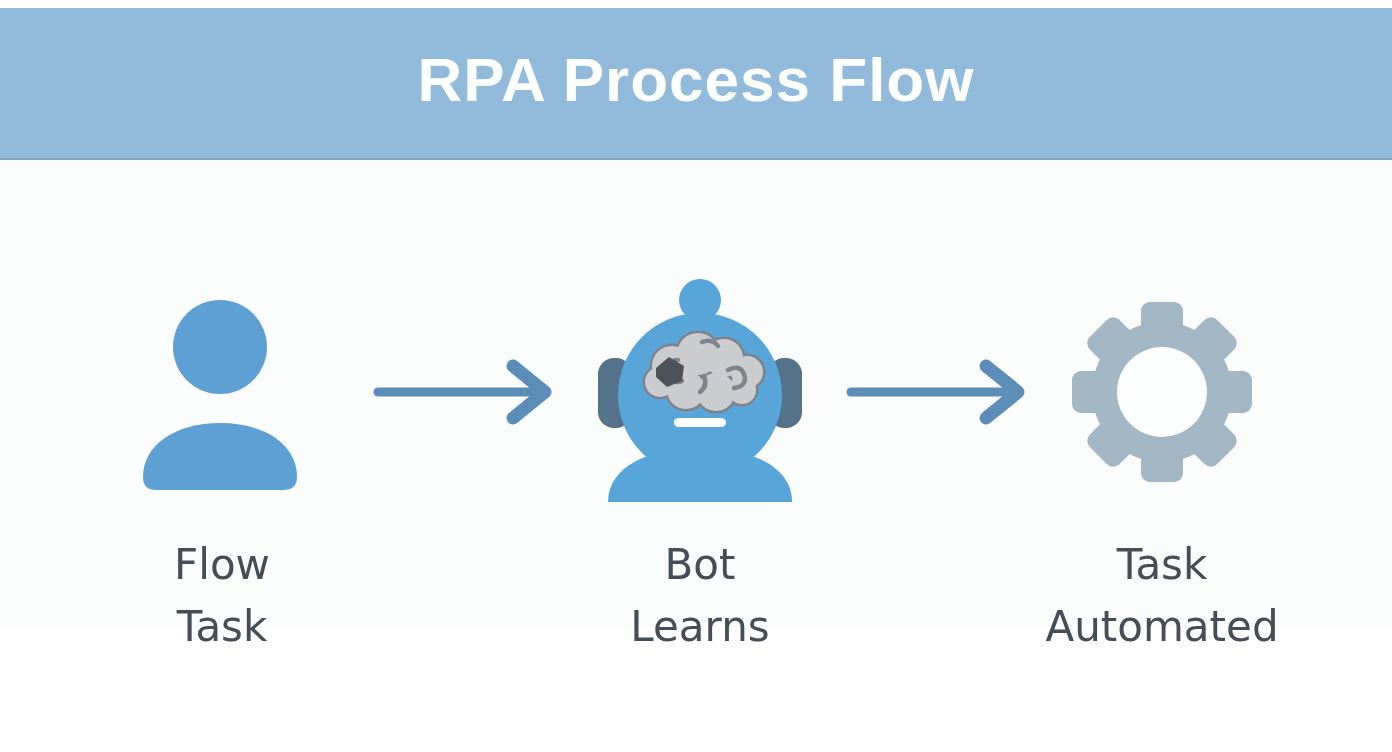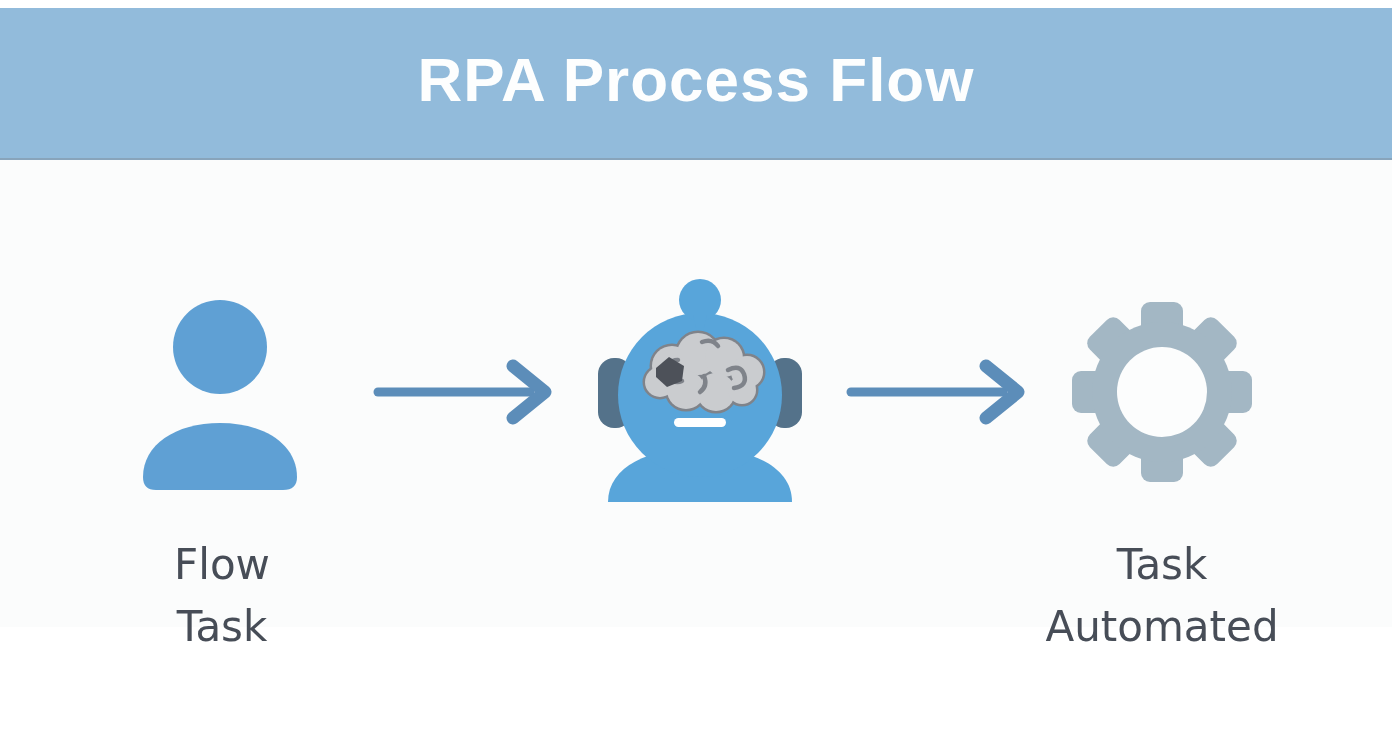--- a/index.html
+++ b/index.html
@@ -156,20 +156,22 @@
     </g>
     <circle cx="90" cy="90" r="45" fill="#FCFDFD"></circle>
   </svg>
 
   <div class="step-label label-human" style="--label-text: #474D57;">
     <span>Flow</span>
     <span>Task</span>
   </div>
 
   <div class="step-label label-bot" style="--label-text: #474D57;">
+    <span>Bot</span>
+    <span>Learns</span>
   </div>
 
   <div class="step-label label-task" style="--label-text: #474D57;">
     <span>Task</span>
     <span>Automated</span>
   </div>
 
 </div>
 
 </body></html>

